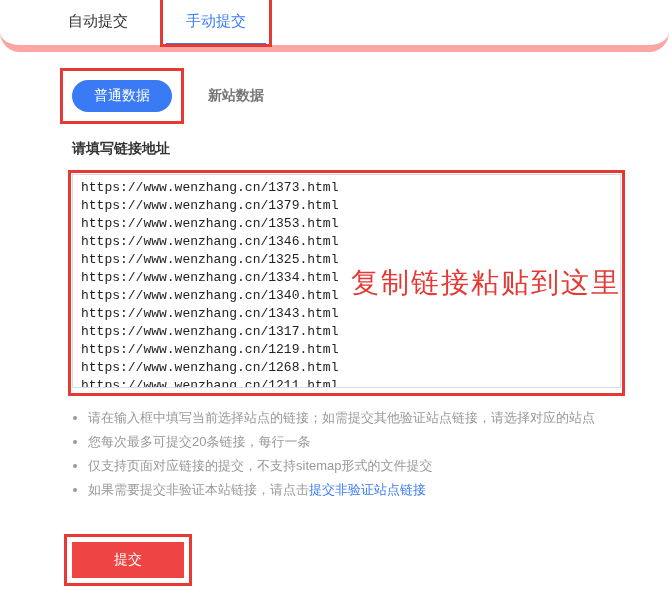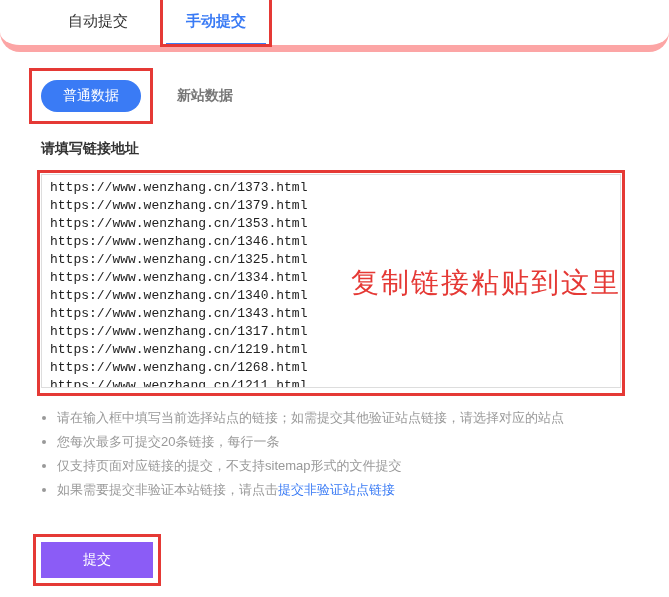--- a/index.html
+++ b/index.html
@@ -26,21 +26,21 @@
       color: #3a7bf5;
       border-bottom: 2px solid #3a7bf5;
     }
     .highlight-box {
       border: 3px solid #e53935;
       position: absolute;
       pointer-events: none;
     }
     .hb-tab { top: -6px; left: -6px; right: -6px; bottom: -4px; }
     .content {
-      padding: 28px 48px 20px 41px;
+      padding: 28px 48px 20px 72px;
       position: relative;
     }
     .sub-tabs {
       display: flex;
       align-items: center;
       gap: 36px;
       margin-bottom: 28px;
     }
     .sub-tab-btn {
       background: #3a7bf5;
@@ -105,36 +105,36 @@
     }
     .hints a {
       color: #3a7bf5;
       text-decoration: none;
     }
     .submit-wrap {
       position: relative;
       display: inline-block;
     }
     .submit-btn {
-      background: #8b5cf6;
+      background: #ef4444;
       color: #fff;
       border: none;
       padding: 9px 42px;
       font-size: 14px;
       cursor: pointer;
       position: relative;
     }
     .hb-submit { top: -8px; left: -8px; right: -8px; bottom: -8px; }
   </style>
 </head>
 <body>
 
 <div class="top-tabs">
   <div class="top-tab">自动提交</div>
-  <div class="top-tab active" style="position:relative; margin-left:18px;font-weight:bold;">
+  <div class="top-tab active" style="position:relative; margin-left:18px;">
     <span>手动提交</span>
     <span class="highlight-box hb-tab"></span>
   </div>
 </div>
 
 <div class="content">
 
   <div class="sub-tabs">
     <button class="sub-tab-btn" style="position:relative;">
       <span>普通数据</span>

